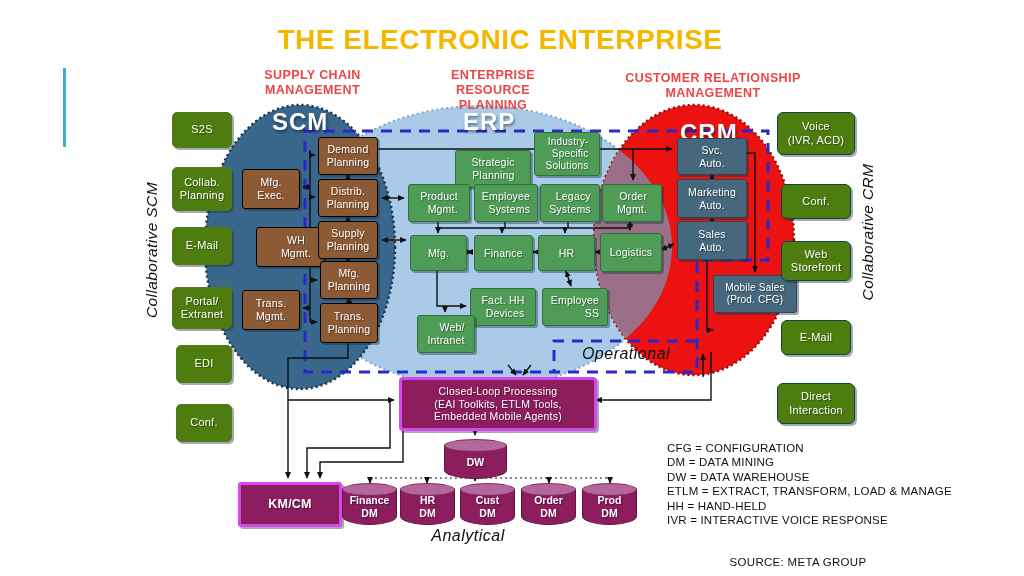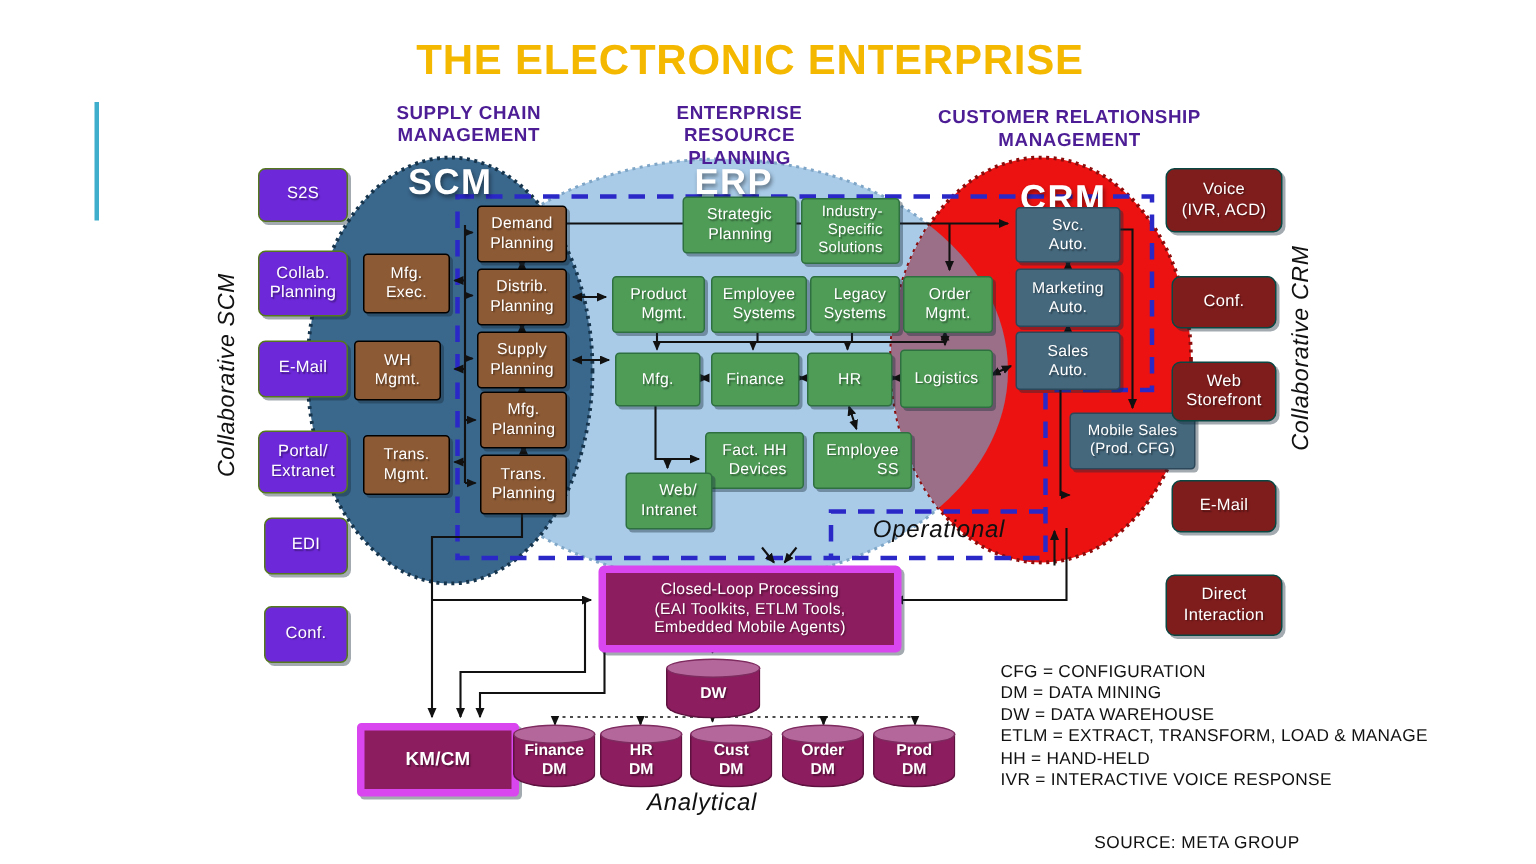--- a/index.html
+++ b/index.html
@@ -4,27 +4,27 @@
 <style>
   html,body{margin:0;padding:0;background:#fff;}
   #stage{position:relative;width:1024px;height:576px;background:#ffffff;overflow:hidden;
          font-family:"Liberation Sans",sans-serif;}
   svg.layer{position:absolute;left:0;top:0;}
   .box{position:absolute;display:flex;align-items:center;justify-content:center;
        text-align:center;color:#fff;white-space:pre-line;border-radius:3px;
        font-size:10.5px;line-height:1.22;letter-spacing:.2px;
        text-shadow:1px 1px 1px rgba(0,0,0,.38);
        box-shadow:2px 2px 0 rgba(25,45,60,.40);}
-  .g1{background:#6d28d9;border:1px solid #55781F;border-radius:5px;font-size:11px;}
+  .g1{background:#4d7c0f;border:1px solid #55781F;border-radius:5px;font-size:11px;}
   .g2{background:#4F9C57;border:1px solid #2F7040;text-align:right;}
   .brown{background:#8C5A35;border:1px solid #000000;}
   .slate{background:#45687D;border:1px solid #2B4759;}
-  .teal{background:#7f1d1d;border:1px solid #0A4743;border-radius:6px;font-size:11px;}
-  .mag{background:#8C1D5E;border:5px solid #d946ef;}
-  .hdr{position:absolute;color:#4c1d95;font-weight:bold;font-size:12.5px;line-height:1.18;
+  .teal{background:#4d7c0f;border:1px solid #0A4743;border-radius:6px;font-size:11px;}
+  .mag{background:#8C1D5E;border:3px solid #d946ef;}
+  .hdr{position:absolute;color:#ef4444;font-weight:bold;font-size:12.5px;line-height:1.18;
        text-align:center;white-space:pre-line;letter-spacing:.4px;}
   .vennlbl{position:absolute;color:#fff;font-weight:bold;font-size:24px;letter-spacing:1px;
        text-shadow:1px 2px 3px rgba(0,0,0,.45);}
   .rot{position:absolute;width:200px;height:20px;display:flex;align-items:center;justify-content:center;
        transform:rotate(-90deg);font-style:italic;font-size:15.5px;color:#111;letter-spacing:.4px;}
   .band{position:absolute;font-style:italic;font-size:16px;color:#111;text-align:center;letter-spacing:.5px;}
   .cyl{position:absolute;}
   .cyl::before{content:"";position:absolute;left:0;right:0;top:0;height:13px;border-radius:50%;
        background:#B4679A;border:1px solid #7E2B60;box-sizing:border-box;z-index:2;}
   .cyl .body{position:absolute;left:0;right:0;top:6px;bottom:0;background:#8C1D5E;
@@ -150,37 +150,37 @@
   <div class="box g1" style="left:172px;top:167px;width:58px;height:42px;">Collab.
 Planning</div>
   <div class="box g1" style="left:172px;top:227px;width:58px;height:36px;">E-Mail</div>
   <div class="box g1" style="left:172px;top:287px;width:58px;height:40px;">Portal/
 Extranet</div>
   <div class="box g1" style="left:176px;top:345px;width:54px;height:36px;">EDI</div>
   <div class="box g1" style="left:176px;top:404px;width:54px;height:36px;">Conf.</div>
 
   <div class="box brown" style="left:242px;top:169px;width:56px;height:38px;">Mfg.
 Exec.</div>
-  <div class="box brown" style="left:236px;top:227px;width:56px;height:38px;">WH
+  <div class="box brown" style="left:256px;top:227px;width:56px;height:38px;padding-left:11px;">WH
 Mgmt.</div>
   <div class="box brown" style="left:242px;top:290px;width:56px;height:38px;">Trans.
 Mgmt.</div>
 
   <div class="box brown" style="left:318px;top:137px;width:58px;height:36px;">Demand
 Planning</div>
   <div class="box brown" style="left:318px;top:179px;width:58px;height:36px;">Distrib.
 Planning</div>
   <div class="box brown" style="left:318px;top:221px;width:58px;height:36px;">Supply
 Planning</div>
   <div class="box brown" style="left:320px;top:261px;width:56px;height:36px;">Mfg.
 Planning</div>
   <div class="box brown" style="left:320px;top:303px;width:56px;height:38px;">Trans.
 Planning</div>
 
-  <div class="box g2" style="left:455px;top:131px;width:74px;height:36px;">Strategic
+  <div class="box g2" style="left:455px;top:150px;width:74px;height:36px;">Strategic
 Planning</div>
   <div class="box g2" style="left:534px;top:132px;width:64px;height:42px;font-size:10px;">Industry-
 Specific
 Solutions</div>
 
   <div class="box g2" style="left:408px;top:184px;width:60px;height:36px;">Product
 Mgmt.</div>
   <div class="box g2" style="left:474px;top:184px;width:62px;height:36px;">Employee
 Systems</div>
   <div class="box g2" style="left:540px;top:184px;width:58px;height:36px;">Legacy

